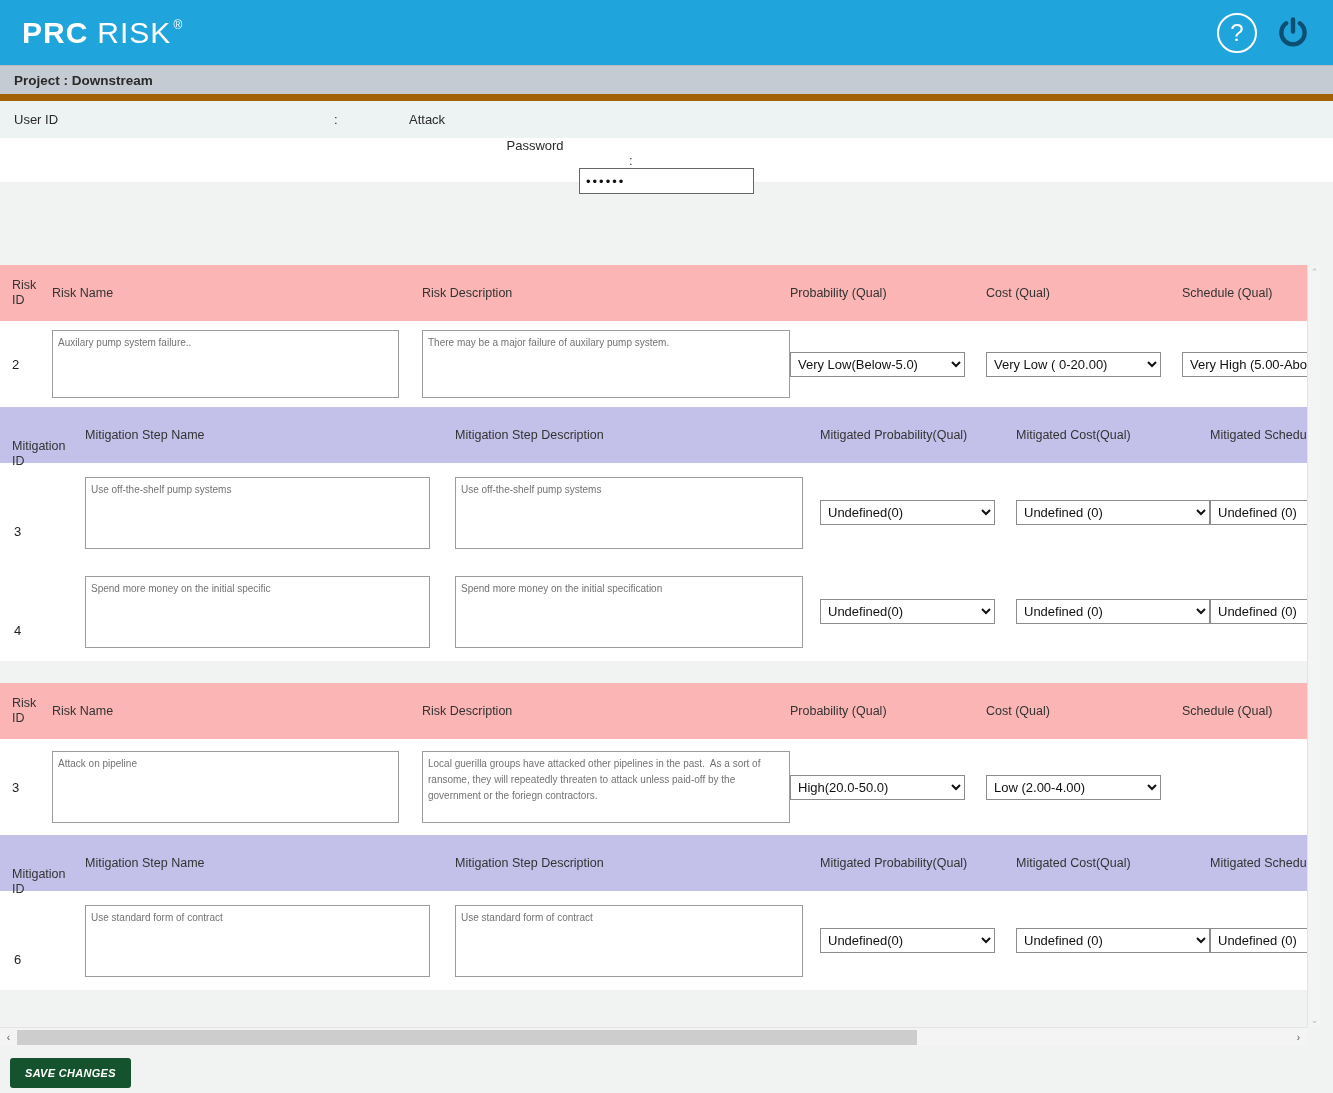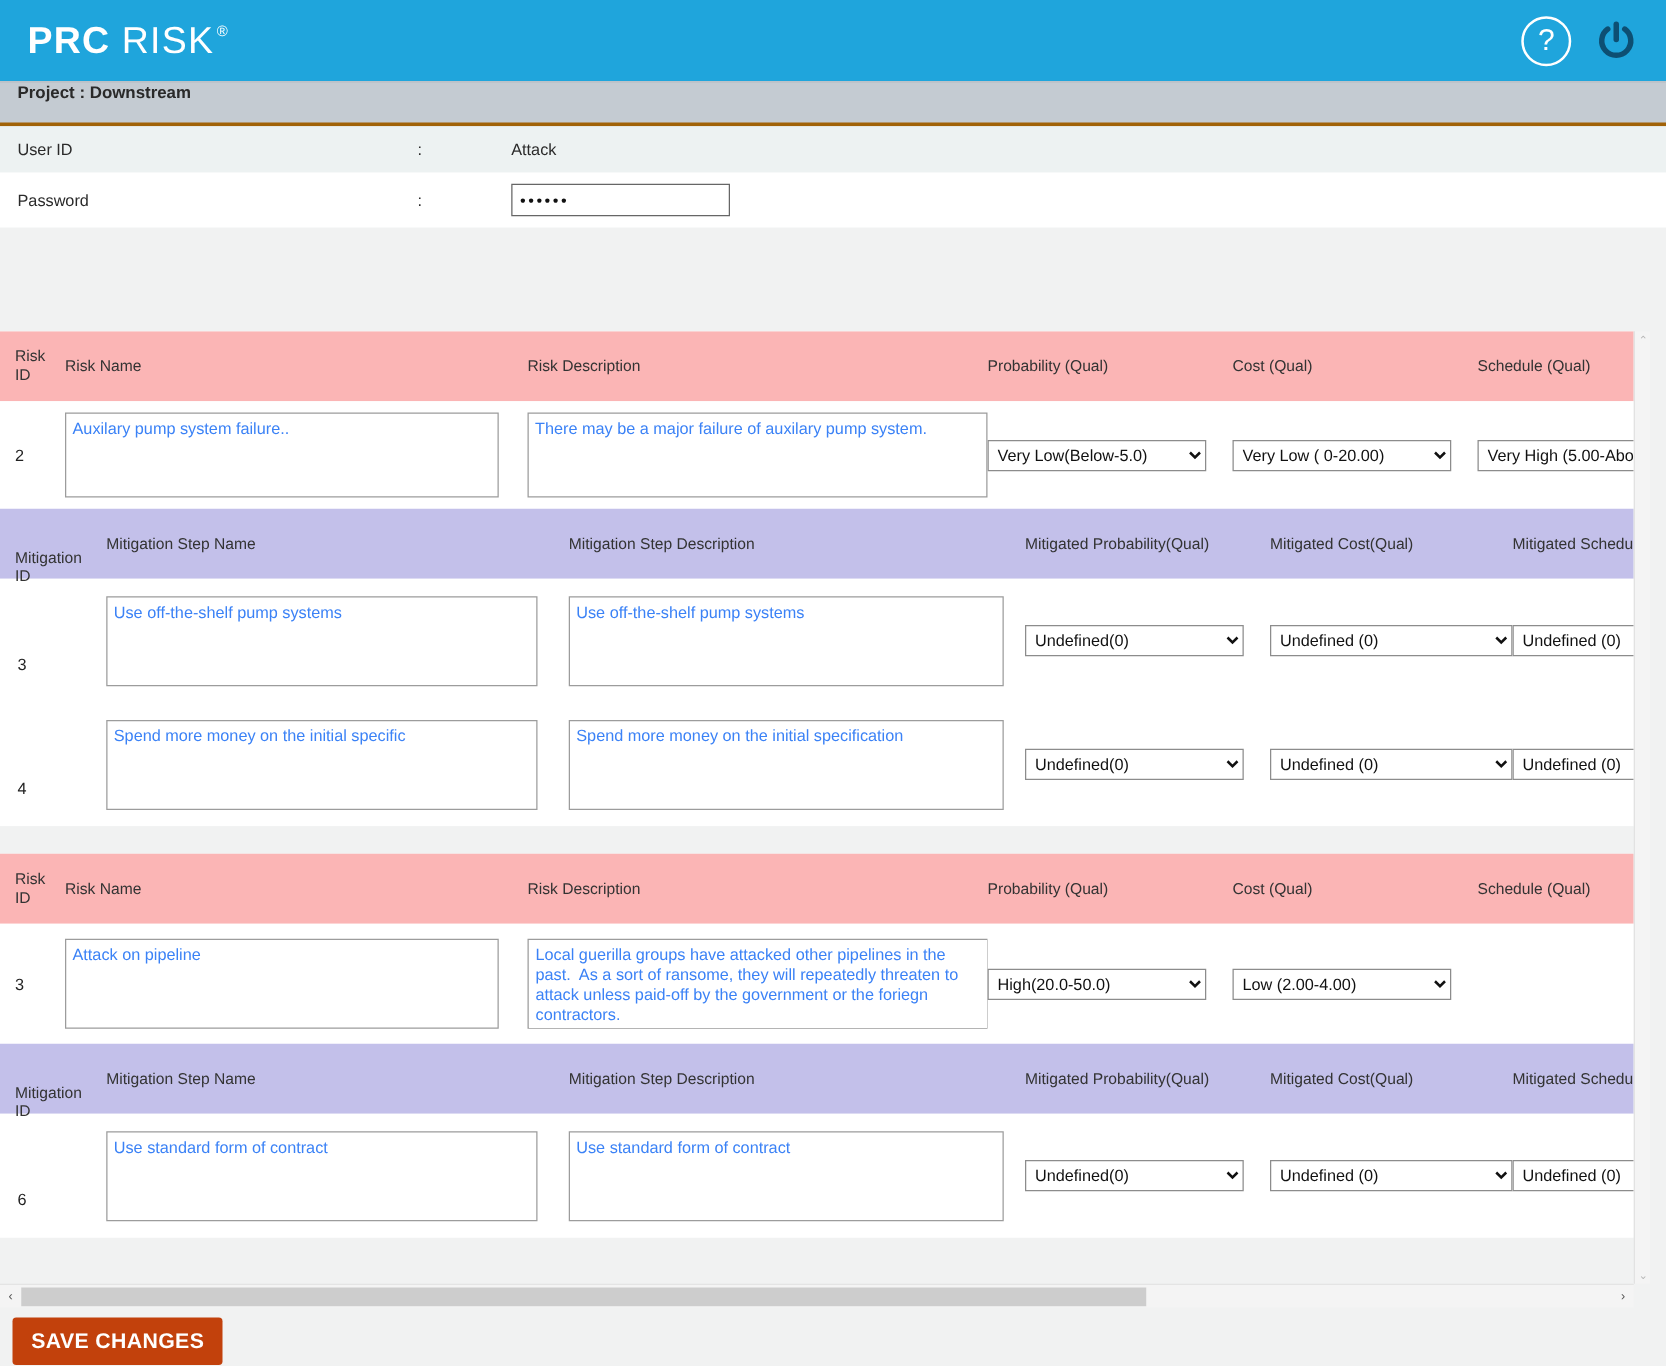--- a/index.html
+++ b/index.html
@@ -57,39 +57,40 @@
   .page {
     width: 1333px;
     height: 1028px;
     background: #f1f2f2;
     position: relative;
   }
 
   .project-bar {
     background: #c4cbd2;
     border-top: 1px solid #b6bcc2;
-    border-bottom: 3px solid #a16207;
+    border-bottom: 7px solid #a16207;
     height: 36px;
     display: flex;
+    align-items: center;
     padding: 0 14px;
     font-size: 13.5px;
     font-weight: bold;
     color: #2a2a2a;
   }
 
   .cred-row {
     display: flex;
     align-items: center;
     height: 37px;
     padding: 0 14px;
     font-size: 13px;
     color: #2a2a2a;
   }
   .cred-row.alt { background: #edf2f2; }
-  .cred-row.plain { background: #ffffff; height: 44px; }
+  .cred-row.plain { background: #ffffff; height: 44px; flex-direction: column; }
   .cred-label { width: 320px; }
   .cred-colon { width: 75px; }
   .cred-value { flex: 1; }
 
   input.pw {
     width: 175px;
     height: 26px;
     border: 1px solid #666;
     font-family: "Liberation Sans", sans-serif;
     font-size: 13px;
@@ -156,22 +157,22 @@
   .row-risk { height: 86px; }
   .row-mit  { height: 99px; }
   .row-risk.tall { height: 96px; }
 
   .cell { display: flex; align-items: center; height: 100%; }
   .cell.idc { font-size: 13px; color: #222; }
   .cell.idc.mit-id { padding-left: 14px; }
 
   textarea.ta {
     font-family: "Liberation Sans", sans-serif;
-    font-size: 13px;
-    color: #3b82f6;
+    font-size: 10px;
+    color: #737373;
     border: 1px solid #9c9c9c;
     background: #ffffff;
     padding: 4px 5px;
     resize: none;
     line-height: 16px;
     overflow: hidden;
   }
   textarea.ta.sc { overflow-y: scroll; }
   .ta-name { width: 347px; height: 68px; }
   .ta-desc { width: 420px; height: 68px; }
@@ -232,30 +233,31 @@
   
   .save-area {
     position: absolute;
     left: 0; top: 985px;
     width: 1333px; height: 46px;
     background: #f1f2f2;
     display: flex; align-items: center;
     padding-left: 10px;
   }
   .save-btn {
-    background: #c2410c;
+    background: #14532d;
     color: #ffffff;
     border: none;
     border-radius: 3px;
     font-family: "Liberation Sans", sans-serif;
-    font-size: 17px;
+    font-size: 11px;
     font-weight: bold;
     letter-spacing: .3px;
     padding: 9px 15px;
     cursor: pointer;
+    font-style: italic;
   }
 </style>
 </head>
 <body>
 
 <div class="topbar">
   <div class="brand">
     <span class="b-prc">PRC</span>
     <span class="b-risk">RISK</span>
     <span class="b-reg">®</span>

